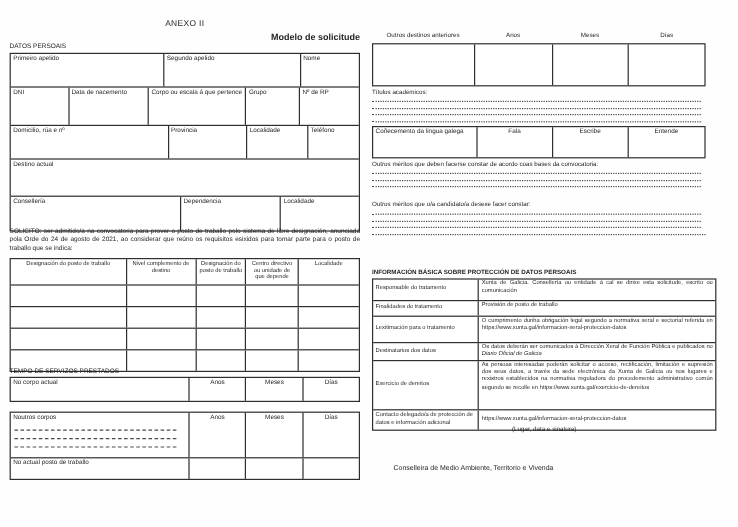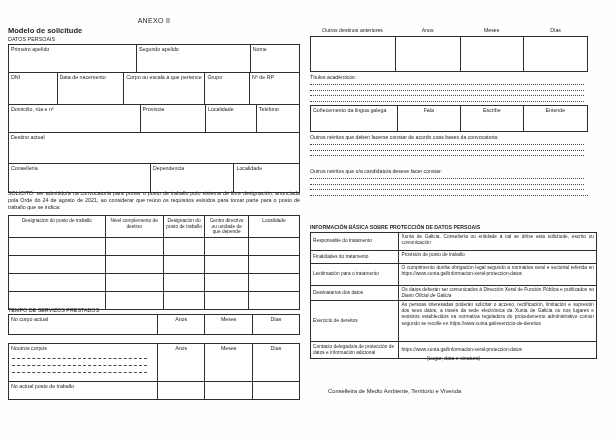--- a/index.html
+++ b/index.html
@@ -2,21 +2,21 @@
 <html><head>
 <meta charset="utf-8">
 <style>
   html,body{margin:0;padding:0;background:#ffffff;}
   .page{position:relative;width:615px;height:439px;background:#fefefe;overflow:hidden;
         font-family:"Liberation Sans", sans-serif;color:#1f1f1f;}
   .abs{position:absolute;left:0;right:0;}
   .leftcol{position:absolute;left:8px;top:0;width:292px;height:439px;}
   .rightcol{position:absolute;left:310px;top:0;width:287px;height:439px;}
   .doc-title{font-size:7px;text-align:center;letter-spacing:.3px;}
-  .doc-subtitle{font-size:7.5px;font-weight:bold;text-align:left;}
+  .doc-subtitle{font-size:7.5px;font-weight:bold;text-align:right;}
   .seclabel{font-size:5.4px;}
   .box{border:1px solid #2e2e2e;box-sizing:border-box;background:#fff;}
   .row{display:flex;}
   .row + .row{border-top:1px solid #2e2e2e;}
   .cell{padding:1px 2px;box-sizing:border-box;font-size:5.3px;line-height:6.2px;overflow:hidden;}
   .cell + .cell{border-left:1px solid #2e2e2e;}
   .hc{text-align:center;}
   .para{font-size:5.4px;line-height:7px;text-align:justify;}
   .thead .cell{font-size:4.8px;line-height:5.6px;text-align:center;padding-top:2px;}
   .dot{height:0;border-top:1px dotted #4a4a4a;margin-bottom:4.6px;}

